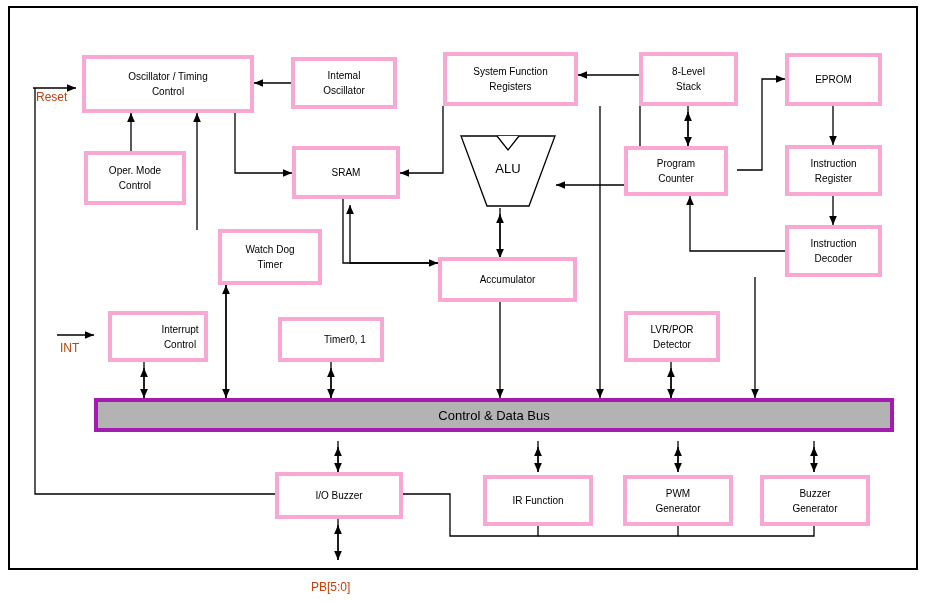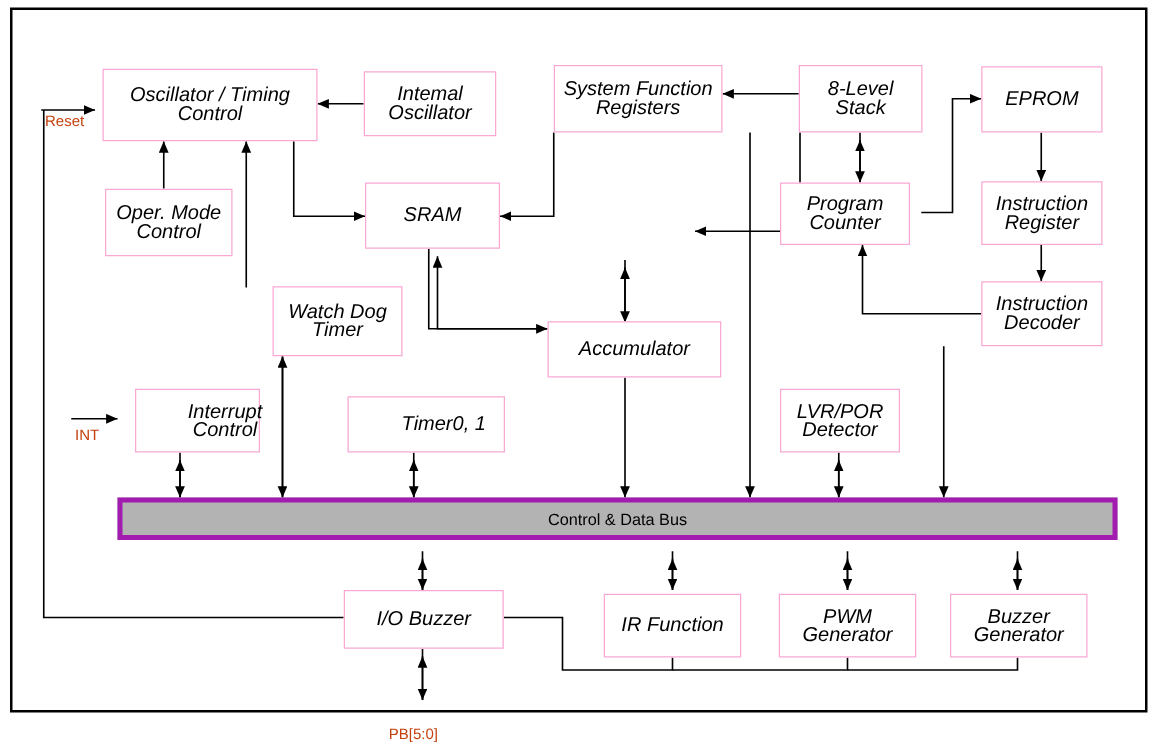--- a/index.html
+++ b/index.html
@@ -21,33 +21,32 @@
     position: absolute;
     left: 8px;
     top: 6px;
     width: 910px;
     height: 564px;
     border: 2px solid #000000;
     box-sizing: border-box;
   }
   .node {
     position: absolute;
-    border: 1px solid #f9a8d4;
+    border: 4px solid #f9a8d4;
     background: #ffffff;
     box-sizing: border-box;
     display: flex;
     align-items: center;
     justify-content: center;
     text-align: center;
-    font-size: 16px;
+    font-size: 10px;
     line-height: 15px;
     color: #000000;
     white-space: pre-line;
     z-index: 3;
-    font-style: italic;
   }
   .bus {
     position: absolute;
     border: 4px solid #a21caf;
     background: #b3b3b3;
     box-sizing: border-box;
     display: flex;
     align-items: center;
     justify-content: center;
     font-size: 13px;
@@ -203,20 +202,27 @@
 
   <div class="node" style="left:84px; top:151px; width:102px; height:54px;">
     <span>Oper. Mode
 Control</span>
   </div>
 
   <div class="node" style="left:292px; top:146px; width:108px; height:53px;">
     <span>SRAM</span>
   </div>
 
+  <div class="alu" style="left:459px; top:134px; width:98px; height:74px;">
+    <svg width="98" height="74" viewBox="0 0 98 74">
+      <path d="M2,2 L96,2 L70,72 L28,72 Z" fill="#ffffff" stroke="#000000" stroke-width="1.3"></path>
+      <path d="M38,2 L49,16 L60,2" fill="#ffffff" stroke="#000000" stroke-width="1.3"></path>
+    </svg>
+    <span>ALU</span>
+  </div>
 
   <div class="node" style="left:624px; top:146px; width:104px; height:50px;">
     <span>Program
 Counter</span>
   </div>
 
   <div class="node" style="left:785px; top:145px; width:97px; height:51px;">
     <span>Instruction
 Register</span>
   </div>
@@ -233,21 +239,21 @@
   <div class="node" style="left:785px; top:225px; width:97px; height:52px;">
     <span>Instruction
 Decoder</span>
   </div>
 
   <div class="node" style="left:108px; top:311px; width:100px; height:51px;padding-left:44px;">
     <span>Interrupt
 Control</span>
   </div>
 
-  <div class="node" style="left:278px; top:317px; width:126px; height:45px;padding-left:28px;">
+  <div class="node" style="left:278px; top:317px; width:106px; height:45px;padding-left:28px;">
     <span>Timer0, 1</span>
   </div>
 
   <div class="node" style="left:624px; top:311px; width:96px; height:51px;">
     <span>LVR/POR
 Detector</span>
   </div>
 
   <div class="bus" style="left:94px; top:398px; width:800px; height:34px;">
     <span>Control &amp; Data Bus</span>

